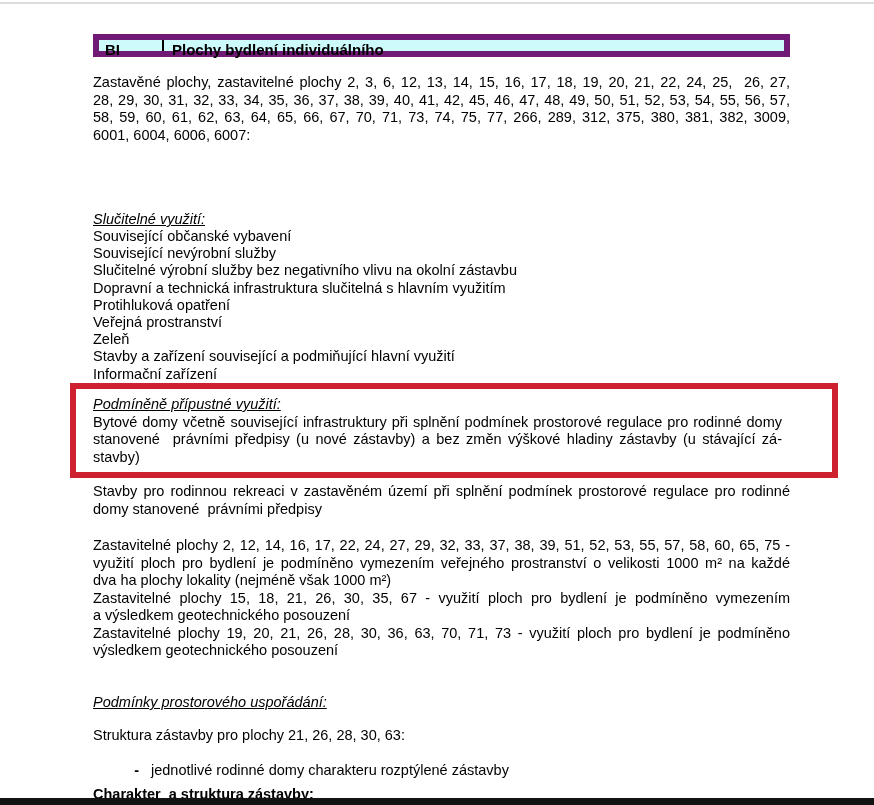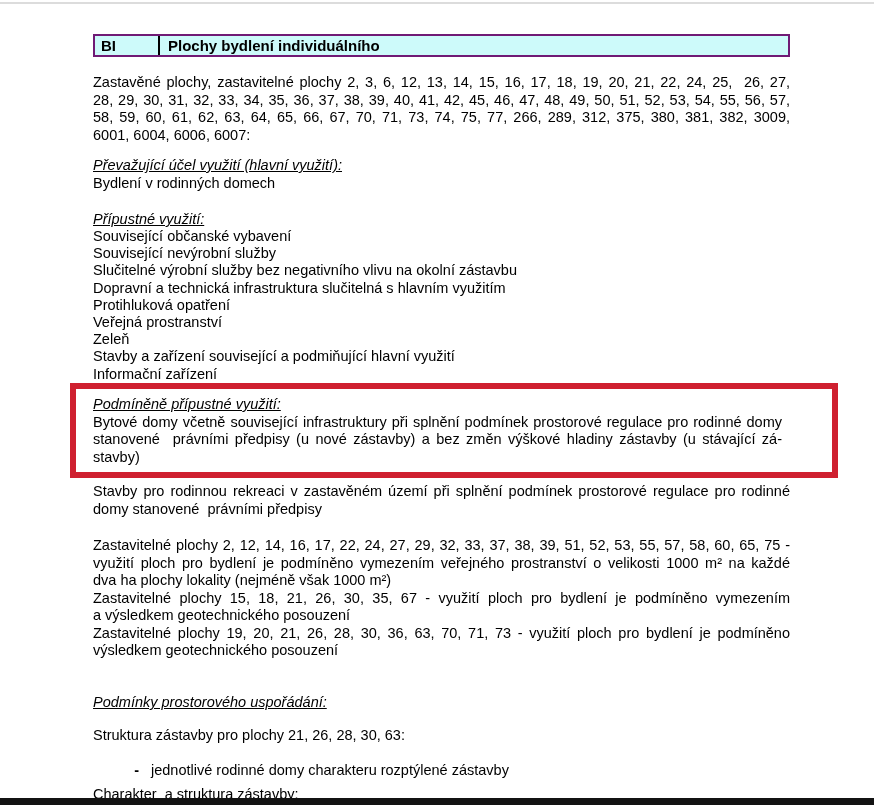--- a/index.html
+++ b/index.html
@@ -6,35 +6,35 @@
   .page {
     position:relative; width:874px; height:805px; background:#ffffff;
     font-family:"Liberation Sans", sans-serif; font-size:14.5px; color:#000;
     overflow:hidden;
   }
   .top-edge { position:absolute; left:0; top:2px; width:874px; height:2px; background:#dcdcdc; }
   .bottom-bar { position:absolute; left:0; top:798px; width:874px; height:7px; background:#131313; }
 
   .zone-table {
     position:absolute; left:93px; top:34px; width:697px; height:23px;
-    box-sizing:border-box; border:2px solid #701a75; display:flex;
+    box-sizing:border-box; border:6px solid #701a75; display:flex;
     background:#cdfafa; font-weight:bold; font-size:15px;
   }
   .zone-code {
     width:65px; box-sizing:border-box; border-right:2px solid #000;
     padding:1px 0 0 6px;
   }
   .zone-title { flex:1; padding:1px 0 0 8px; }
 
   .col { position:absolute; left:93px; width:697px; }
   .line { line-height:17.5px; white-space:pre-wrap; }
   .tight .line { line-height:17.2px; }
   .just { text-align:justify; text-align-last:justify; }
   .h { font-style:italic; text-decoration:underline; line-height:17.5px; white-space:pre-wrap; }
-  .hb { font-weight:normal; text-decoration:underline; line-height:17.5px; white-space:pre-wrap; }
+  .hb { font-weight:bold; text-decoration:underline; line-height:17.5px; white-space:pre-wrap; }
 
   .highlight-box {
     position:absolute; left:70px; top:383px; width:768px; height:95px;
     box-sizing:border-box; border:6px solid #cf2030;
     padding:7px 50px 0 17px;
   }
 </style>
 </head>
 <body>
 
@@ -47,27 +47,23 @@
     <div class="zone-title">Plochy bydlení individuálního</div>
   </div>
 
   <div class="col" style="top:74px">
       <div class="line just">Zastavěné plochy, zastavitelné plochy 2, 3, 6, 12, 13, 14, 15, 16, 17, 18, 19, 20, 21, 22, 24, 25,  26, 27,</div>
       <div class="line just">28, 29, 30, 31, 32, 33, 34, 35, 36, 37, 38, 39, 40, 41, 42, 45, 46, 47, 48, 49, 50, 51, 52, 53, 54, 55, 56, 57,</div>
       <div class="line just">58, 59, 60, 61, 62, 63, 64, 65, 66, 67, 70, 71, 73, 74, 75, 77, 266, 289, 312, 375, 380, 381, 382, 3009,</div>
       <div class="line">6001, 6004, 6006, 6007:</div>
     </div>
 
-  <div class="col" style="top:157px">
-    <div class="h">Převažující účel využití (hlavní využití):</div>
-    <div class="line">Bydlení v rodinných domech</div>
-  </div>
 
   <div class="col" style="top:211px">
-    <div class="h">Přípustné využití:</div>
+    <div class="h">Slučitelné využití:</div>
   </div>
   <div class="col tight" style="top:228px">
       <div class="line">Související občanské vybavení</div>
       <div class="line">Související nevýrobní služby</div>
       <div class="line">Slučitelné výrobní služby bez negativního vlivu na okolní zástavbu</div>
       <div class="line">Dopravní a technická infrastruktura slučitelná s hlavním využitím</div>
       <div class="line">Protihluková opatření</div>
       <div class="line">Veřejná prostranství</div>
       <div class="line">Zeleň</div>
       <div class="line">Stavby a zařízení související a podmiňující hlavní využití</div>

